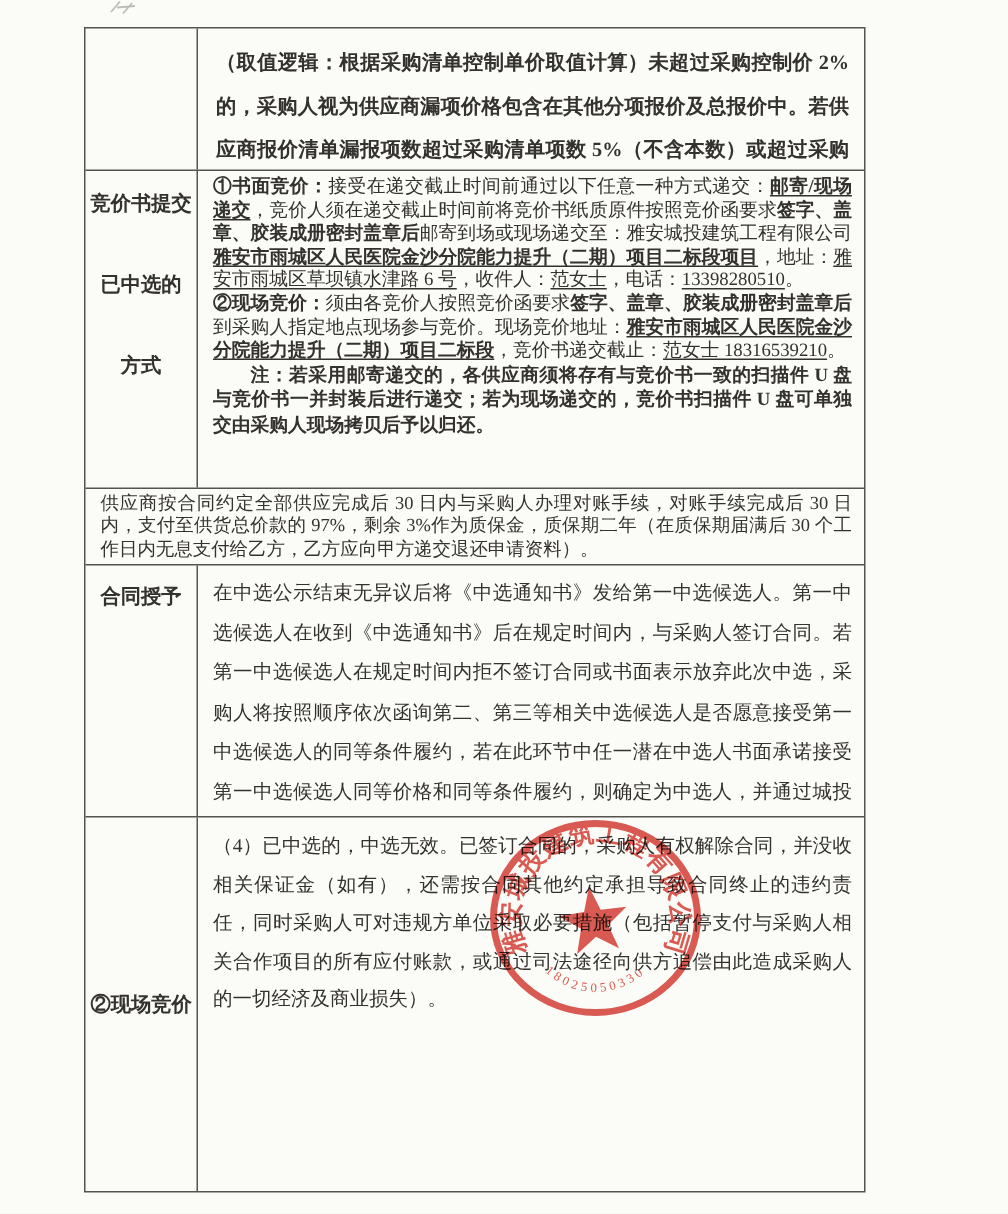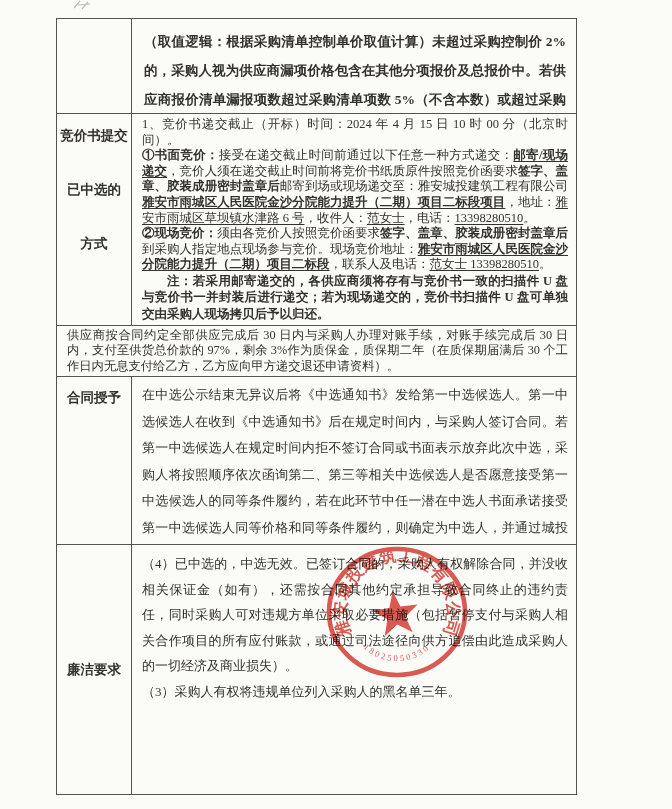--- a/index.html
+++ b/index.html
@@ -79,23 +79,22 @@
       </div>
     </div>
 
     <div class="row r2">
       <div class="cell-label">
         <div>竞价书提交</div>
         <div>已中选的</div>
         <div>方式</div>
       </div>
       <div class="cell-content">
-        <p>1、竞价书递交截止（开标）时间：2024 年 4 月 15 日 10 时 00 分（北京时间）。</p>
         <p><span class="b">①书面竞价：</span><span>接受在递交截止时间前通过以下任意一种方式递交：</span><span class="b u">邮寄/现场递交</span><span>，竞价人须在递交截止时间前将竞价书纸质原件按照竞价函要求</span><span class="b">签字、盖章、胶装成册密封盖章后</span><span>邮寄到场或现场递交至：雅安城投建筑工程有限公司</span><span class="b u">雅安市雨城区人民医院金沙分院能力提升（二期）项目二标段项目</span><span>，地址：</span><span class="u">雅安市雨城区草坝镇水津路 6 号</span><span>，收件人：</span><span class="u">范女士</span><span>，电话：</span><span class="u">13398280510</span><span>。</span></p>
-        <p><span class="b">②现场竞价：</span><span>须由各竞价人按照竞价函要求</span><span class="b">签字、盖章、胶装成册密封盖章后</span><span>到采购人指定地点现场参与竞价。现场竞价地址：</span><span class="b u">雅安市雨城区人民医院金沙分院能力提升（二期）项目二标段</span><span>，联系人及电话：</span><span class="u">范女士 13398280510</span><span>。</span></p>
+        <p><span class="b">②现场竞价：</span><span>须由各竞价人按照竞价函要求</span><span class="b">签字、盖章、胶装成册密封盖章后</span><span>到采购人指定地点现场参与竞价。现场竞价地址：</span><span class="b u">雅安市雨城区人民医院金沙分院能力提升（二期）项目二标段</span><span>，竞价书递交截止：</span><span class="u">范女士 18316539210</span><span>。</span></p>
         <p class="note">注：若采用邮寄递交的，各供应商须将存有与竞价书一致的扫描件 U 盘与竞价书一并封装后进行递交；若为现场递交的，竞价书扫描件 U 盘可单独交由采购人现场拷贝后予以归还。</p>
       </div>
     </div>
 
     <div class="row r3">
       <div class="cell-content">
         <span>供应商按合同约定全部供应完成后 30 日内与采购人办理对账手续，对账手续完成后 30 日内，支付至供货总价款的 97%，剩余 3%作为质保金，质保期二年（在质保期届满后 30 个工作日内无息支付给乙方，乙方应向甲方递交退还申请资料）。</span>
       </div>
     </div>
 
@@ -103,25 +102,24 @@
       <div class="cell-label">
         <div>合同授予</div>
       </div>
       <div class="cell-content">
         <span>在中选公示结束无异议后将《中选通知书》发给第一中选候选人。第一中选候选人在收到《中选通知书》后在规定时间内，与采购人签订合同。若第一中选候选人在规定时间内拒不签订合同或书面表示放弃此次中选，采购人将按照顺序依次函询第二、第三等相关中选候选人是否愿意接受第一中选候选人的同等条件履约，若在此环节中任一潜在中选人书面承诺接受第一中选候选人同等价格和同等条件履约，则确定为中选人，并通过城投公司官网发布公示。</span>
       </div>
     </div>
 
     <div class="row r5">
       <div class="cell-label">
-        <div>廉洁要求</div>
+        <div>②现场竞价</div>
       </div>
       <div class="cell-content">
         <p>（4）已中选的，中选无效。已签订合同的，采购人有权解除合同，并没收相关保证金（如有），还需按合同其他约定承担导致合同终止的违约责任，同时采购人可对违规方单位采取必要措施（包括暂停支付与采购人相关合作项目的所有应付账款，或通过司法途径向供方追偿由此造成采购人的一切经济及商业损失）。</p>
-        <p>（3）采购人有权将违规单位列入采购人的黑名单三年。</p>
       </div>
     </div>
 
   </div>
 
   <svg class="stamp" viewBox="0 0 156 146">
     <defs>
       <path id="arcCompany" d="M 32.8 97.5 A 51 51 0 1 1 121.2 97.5" fill="none"></path>
       <path id="arcSerial" d="M 30.9 88.8 A 49 49 0 0 0 123.1 88.8" fill="none"></path>
     </defs>

